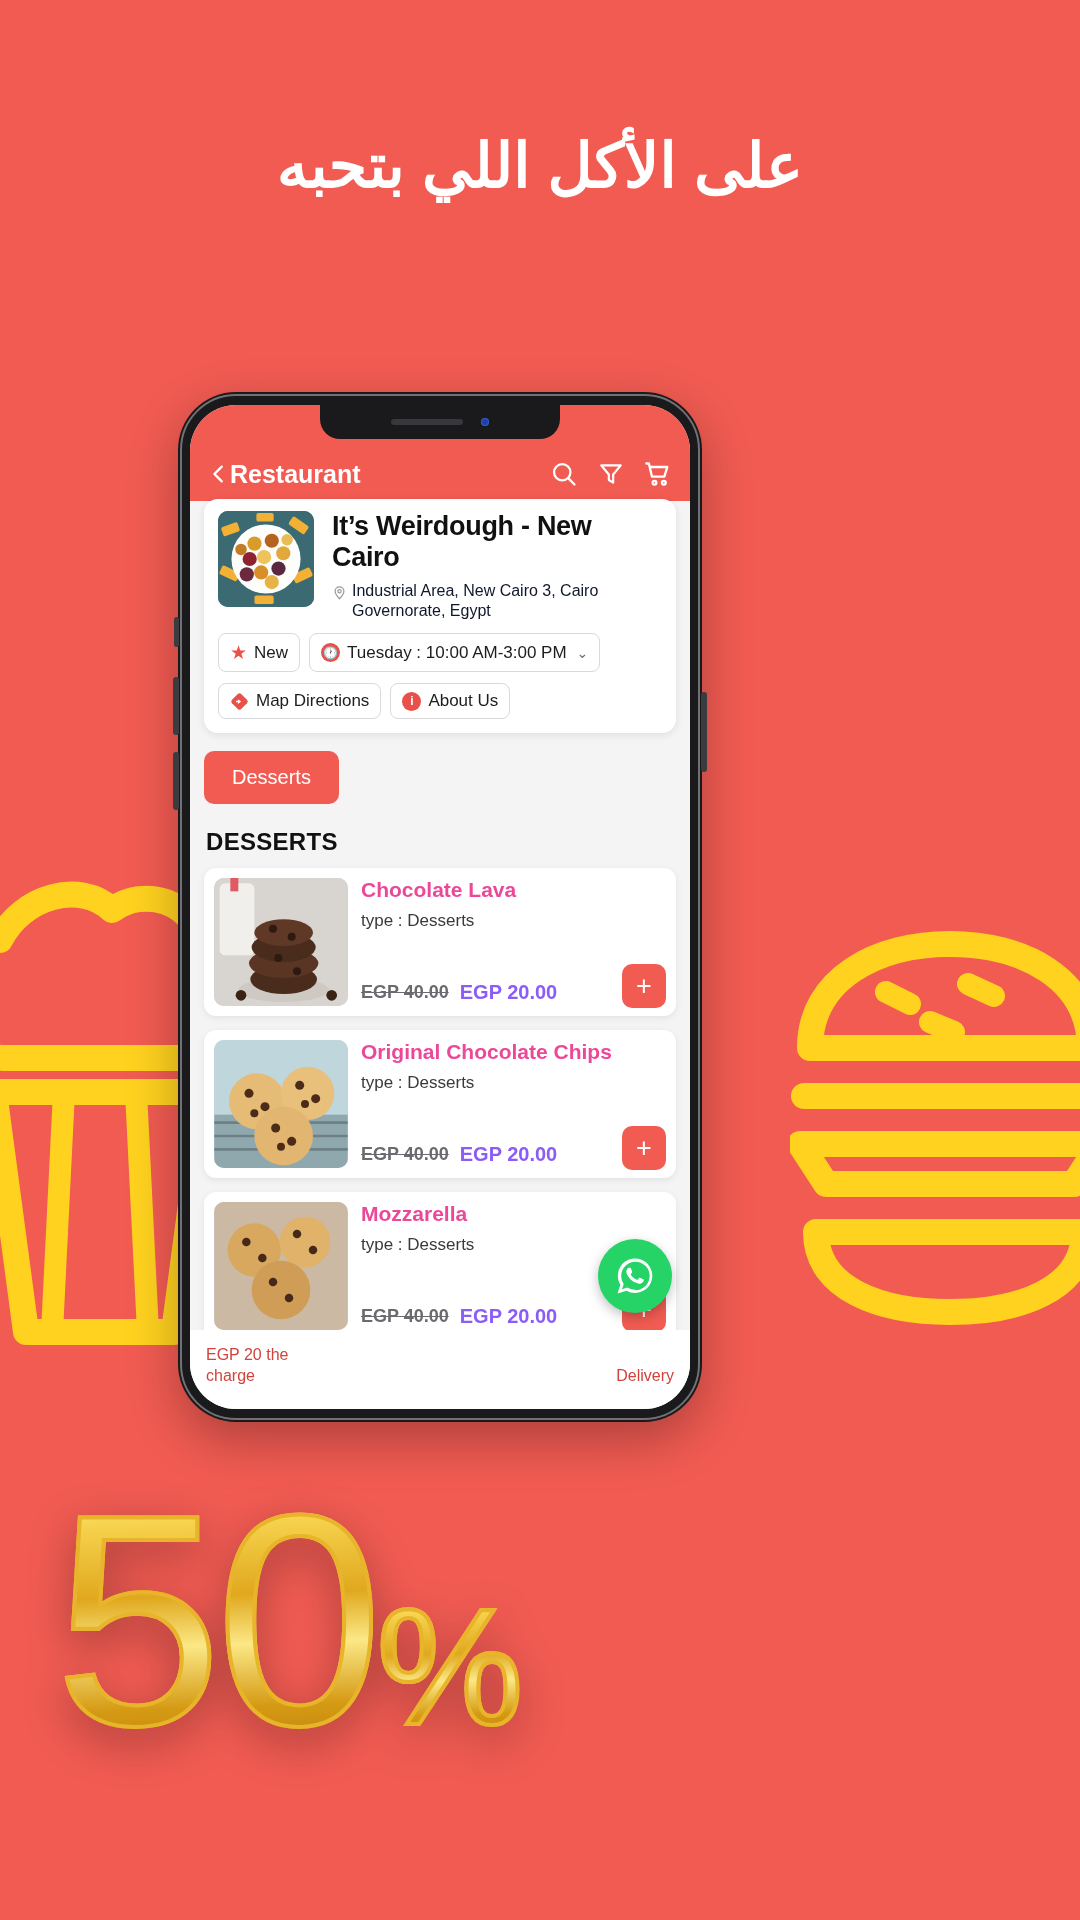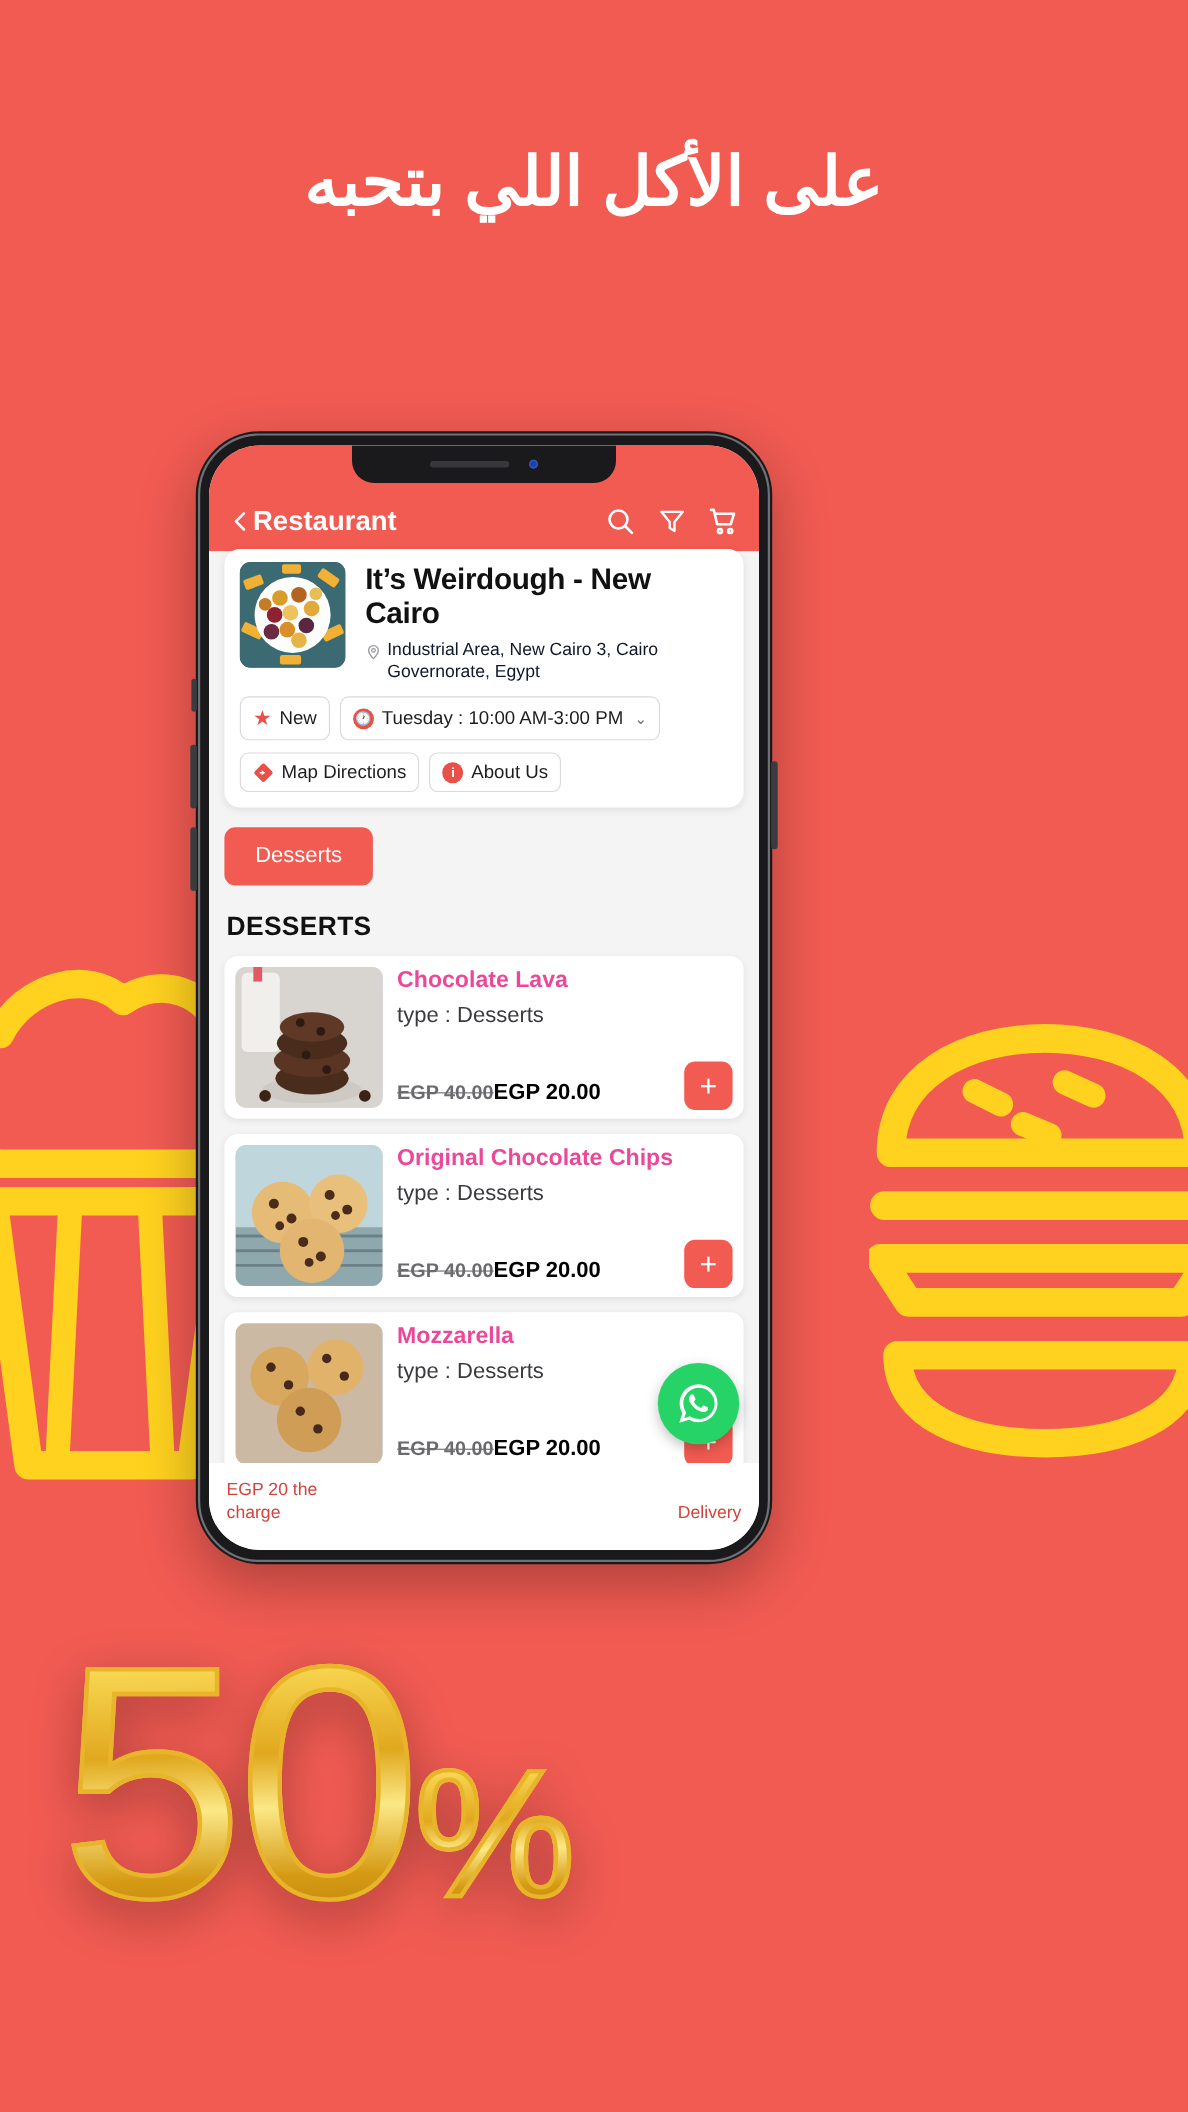--- a/index.html
+++ b/index.html
@@ -143,27 +143,27 @@
     margin-bottom:14px; padding:10px;
     display:flex; gap:13px; position:relative;
     min-height:148px;
   }
   .menu-thumb {
     width:134px; height:128px; border-radius:10px; flex:none; overflow:hidden;
     background:#cfcfd4;
   }
   .menu-body { flex:1; position:relative; }
   .menu-name { font-size:21px; font-weight:bold; color:#ec4899; }
-  .menu-type { font-size:20px; color:#3a3a3e; margin-top:9px; }
+  .menu-type { font-size:17px; color:#3a3a3e; margin-top:9px; }
   .price-row {
     position:absolute; left:0; right:0; bottom:2px;
-    display:flex; align-items:center; 
+    display:flex; align-items:center; gap:11px;
   }
   .price-old { font-size:18px; color:#6a6a6f; text-decoration:line-through; font-weight:bold; }
-  .price-new { font-size:20px; color:#000000; font-weight:bold; }
+  .price-new { font-size:20px; color:#8b5cf6; font-weight:bold; }
   .add-btn {
     position:absolute; right:0; bottom:-2px;
     width:44px; height:44px; border-radius:10px;
     background:#f15b52; color:#fff;
     font-size:27px; line-height:1;
     display:flex; align-items:center; justify-content:center;
     border:none;
   }
 
   

